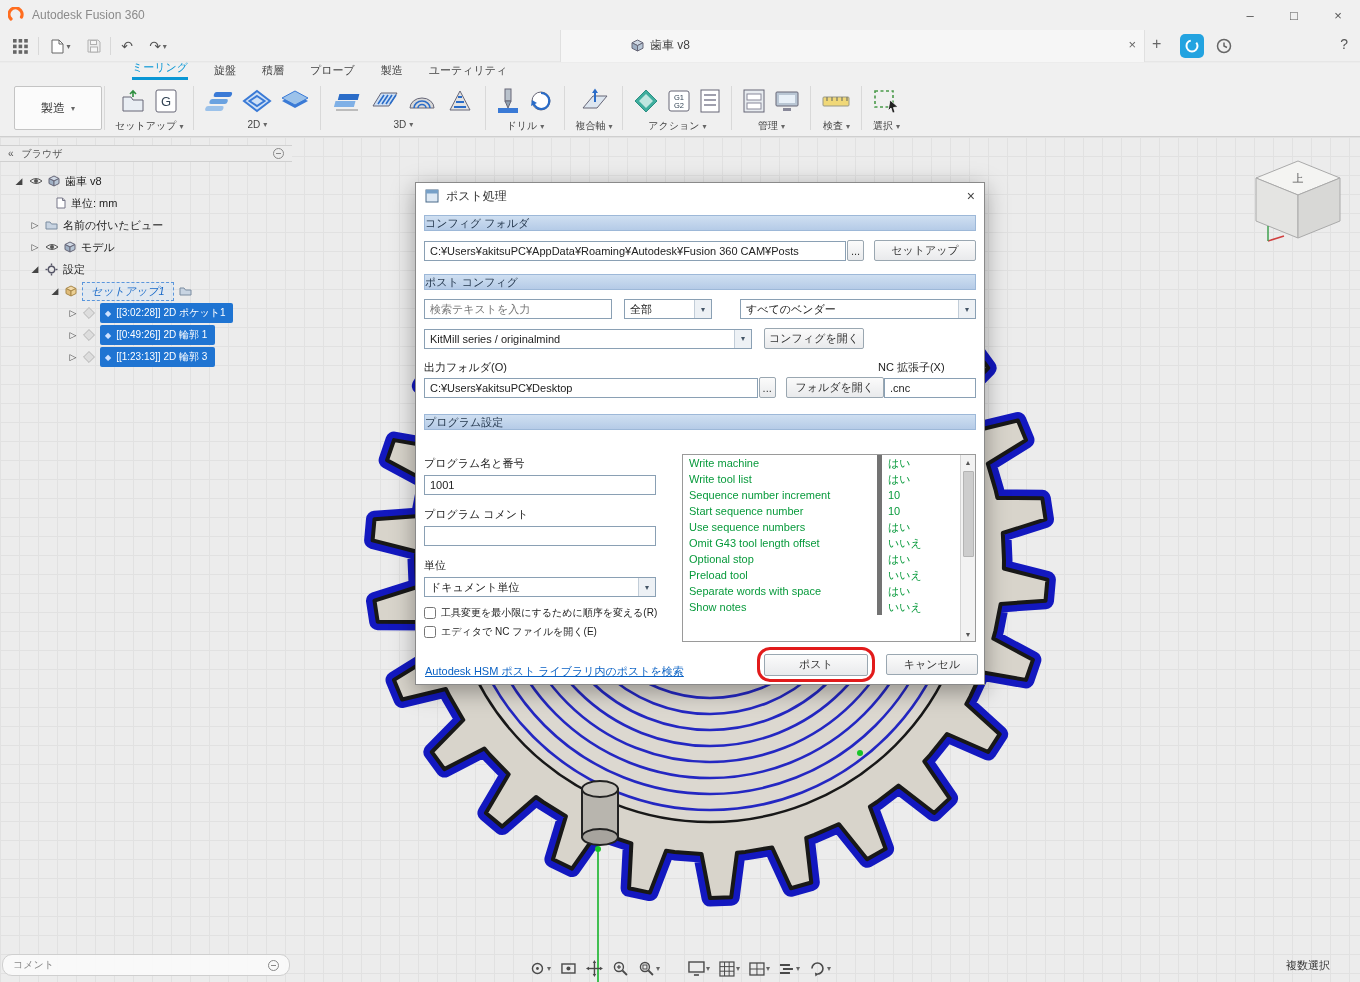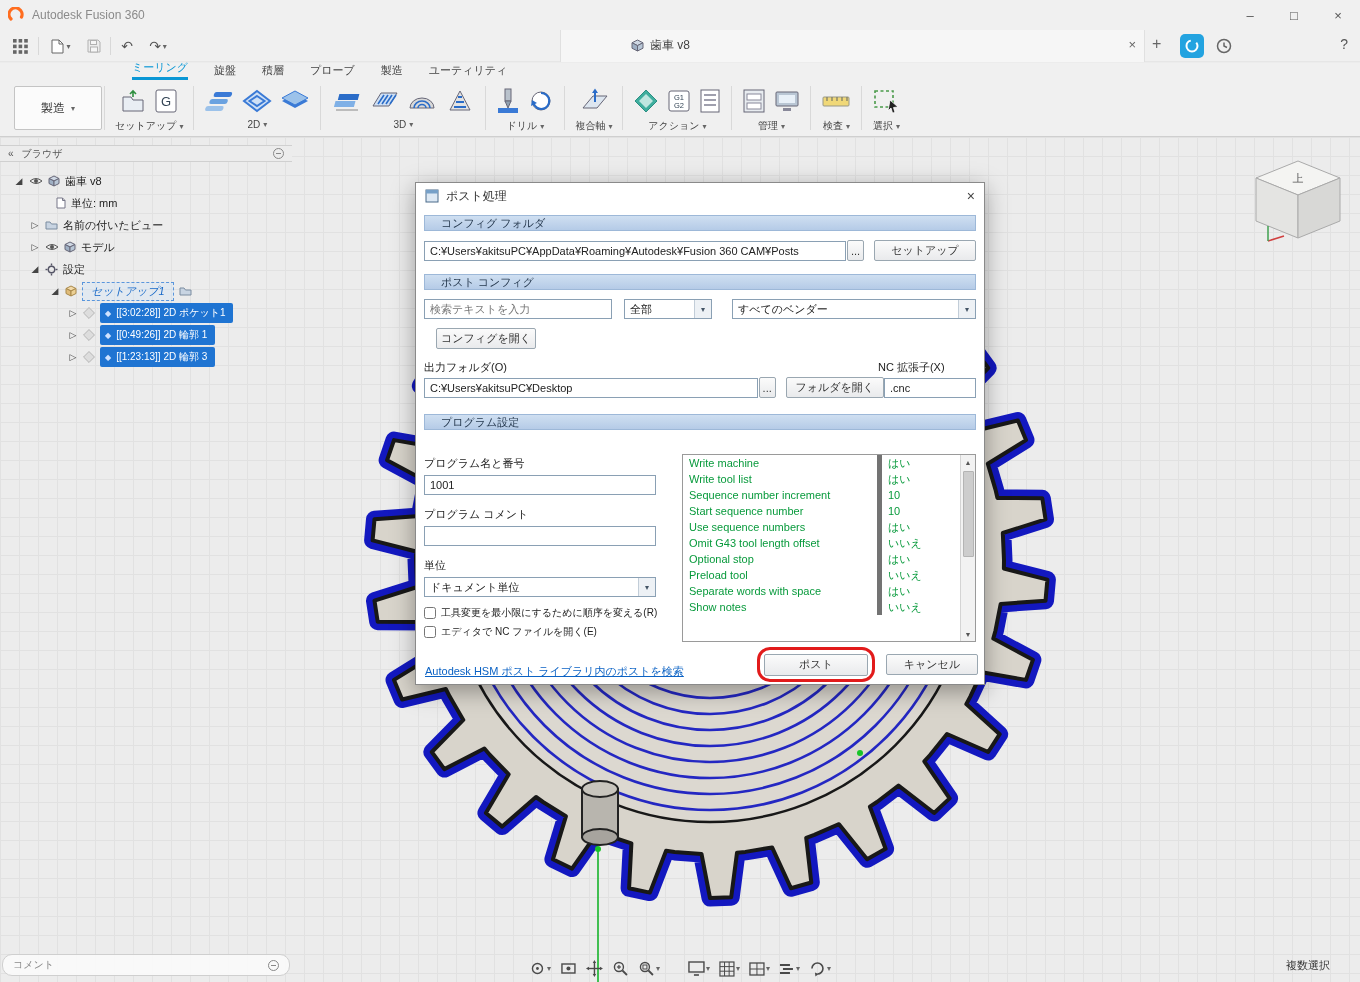--- a/index.html
+++ b/index.html
@@ -55,21 +55,21 @@
   .opbox{background:#1f74d2;color:#fff;font-size:10px;padding:3px 8px 3px 5px;border-radius:2px;display:inline-flex;align-items:center;gap:5px}
   .opdiamond{font-size:8px;color:#cfe2ff}
   
   .viewcube{position:absolute;top:148px;left:1238px;z-index:2}
   
   .dialog{position:absolute;left:415px;top:182px;width:570px;height:503px;background:#fff;border:1px solid #8a8a8a;
     box-shadow:0 6px 22px rgba(0,0,0,.35);z-index:6;font-size:11px}
   .dtitle{height:26px;display:flex;align-items:center;padding:0 9px;gap:7px;font-size:12px;color:#333}
   .dclose{margin-left:auto;font-size:14px;color:#444}
   .dbody{padding:0 8px;position:relative}
-  .sechdr{margin-top:6px;height:16px;line-height:15px;padding-left:16px;font-size:11px;color:#25384e;
+  .sechdr{margin-top:6px;height:16px;line-height:15px;padding-left:0;font-size:11px;color:#25384e;
     background:linear-gradient(180deg,#cfdff1,#b5cbe7);border:1px solid #9db8d8}
   .drow{display:flex;align-items:center;margin-top:9px}
   .din{height:20px;border:1px solid #8aa0b4;background:#fff;font-size:11px;padding:0 5px;color:#222;
     font-family:"Liberation Sans","DejaVu Sans",sans-serif}
   .dbtn{height:21px;background:linear-gradient(180deg,#fbfbfb,#e9eaec);border:1px solid #9aa7b1;border-radius:2px;
     font-size:11px;color:#333;display:flex;align-items:center;justify-content:center}
   .dd{height:20px;border:1px solid #8aa0b4;background:#fff;display:flex;align-items:center;position:relative;padding:0 20px 0 5px;color:#222}
   .dd::after{content:"▾";position:absolute;right:0;top:0;bottom:0;width:16px;background:#edf1f5;border-left:1px solid #c2cdd8;
     display:flex;align-items:center;justify-content:center;font-size:8px;color:#456}
   .dlabel{font-size:11px;color:#222}
@@ -612,25 +612,28 @@
       <button class="dbtn" style="width:17px;margin-left:1px">...</button>
       <button class="dbtn" style="width:102px;margin-left:10px">セットアップ</button>
     </div>
 
     <div class="sechdr" style="margin-top:13px">ポスト コンフィグ</div>
     <div class="drow">
       <input class="din" style="width: 188px;" placeholder="検索テキストを入力">
       <span class="dd" style="width:88px;margin-left:12px">
           <span>全部</span>
         </span>
-      <span class="dd" style="flex:1;margin-left:20px">
+      <span class="dd" style="flex:1;margin-left:28px">
           <span>すべてのベンダー</span>
         </span>
     </div>
     <div class="drow">
+      <span class="dd" style="width:328px">
+          <span>KitMill series / originalmind</span>
+        </span>
       <button class="dbtn" style="width:100px;margin-left:12px">コンフィグを開く</button>
     </div>
     <div style="position:relative;height:14px;margin-top:11px">
       <span class="dlabel">出力フォルダ(O)</span>
       <span class="dlabel" style="position:absolute;left:454px;top:0">NC 拡張子(X)</span>
     </div>
     <div class="drow" style="margin-top:3px">
       <input class="din" style="width: 339px;" value="C:¥Users¥akitsuPC¥Desktop">
       <button class="dbtn" style="width:17px;margin-left:1px">...</button>
       <button class="dbtn" style="width:100px;margin-left:10px">フォルダを開く</button>

